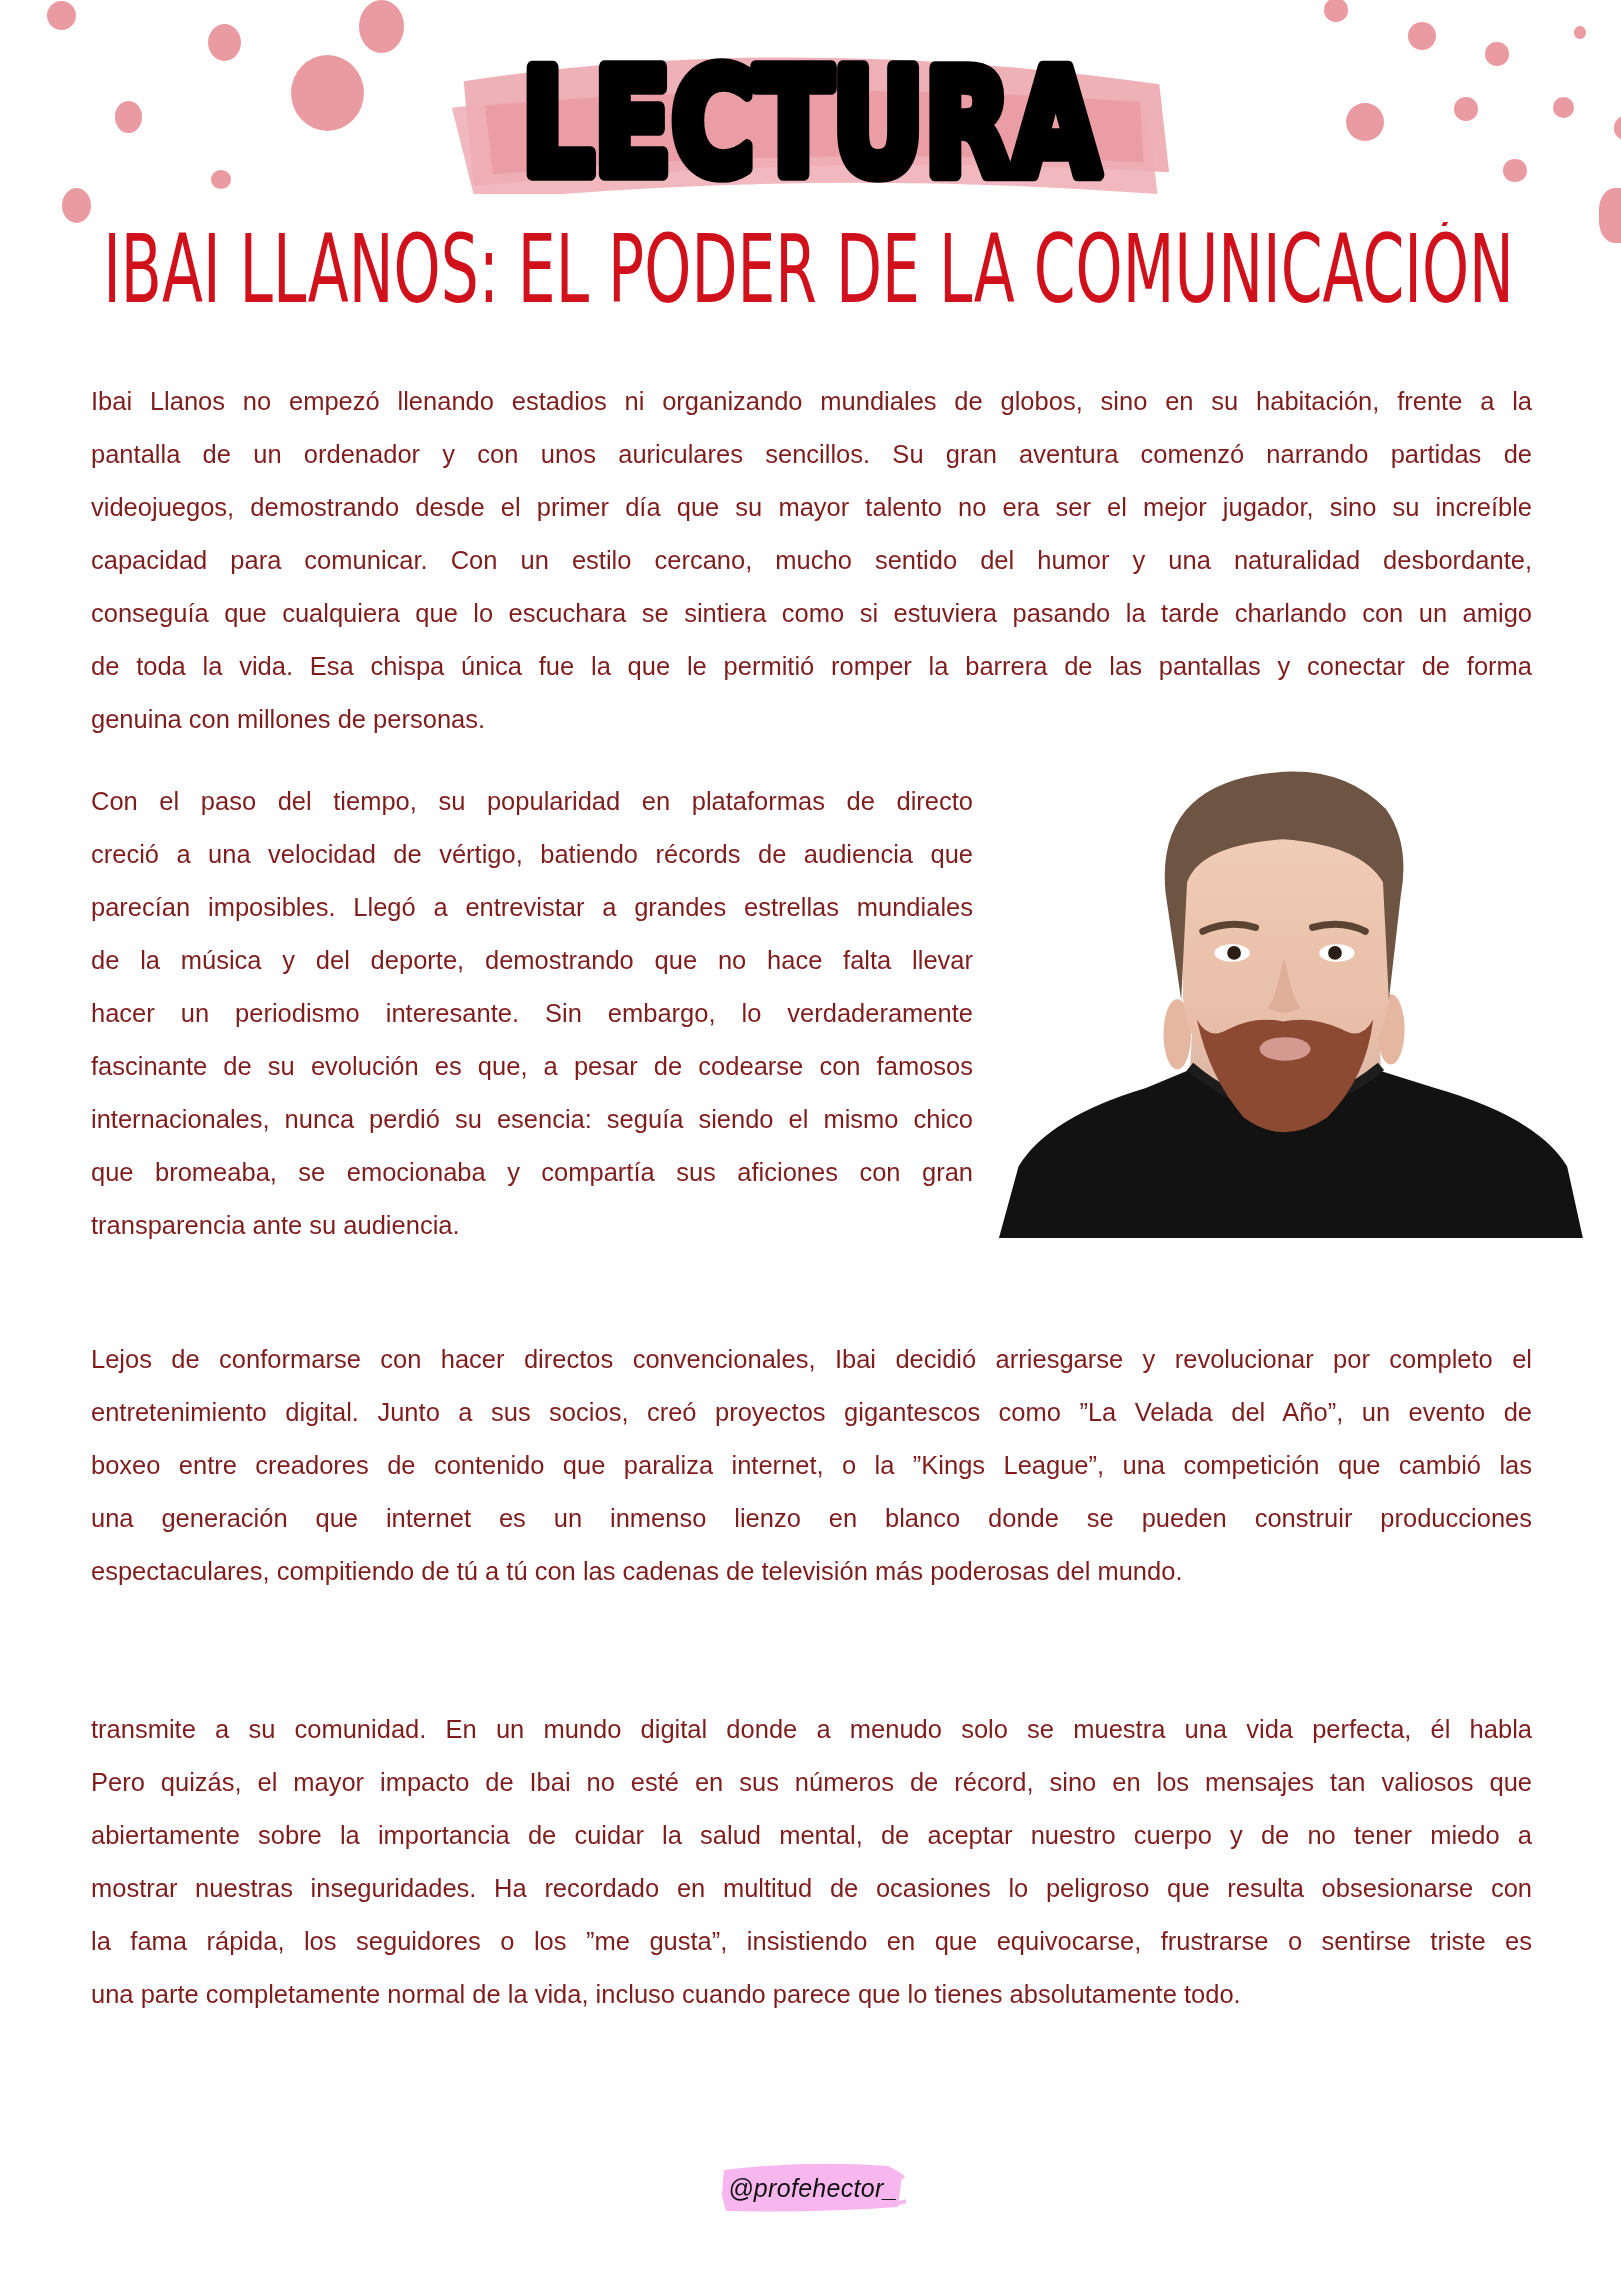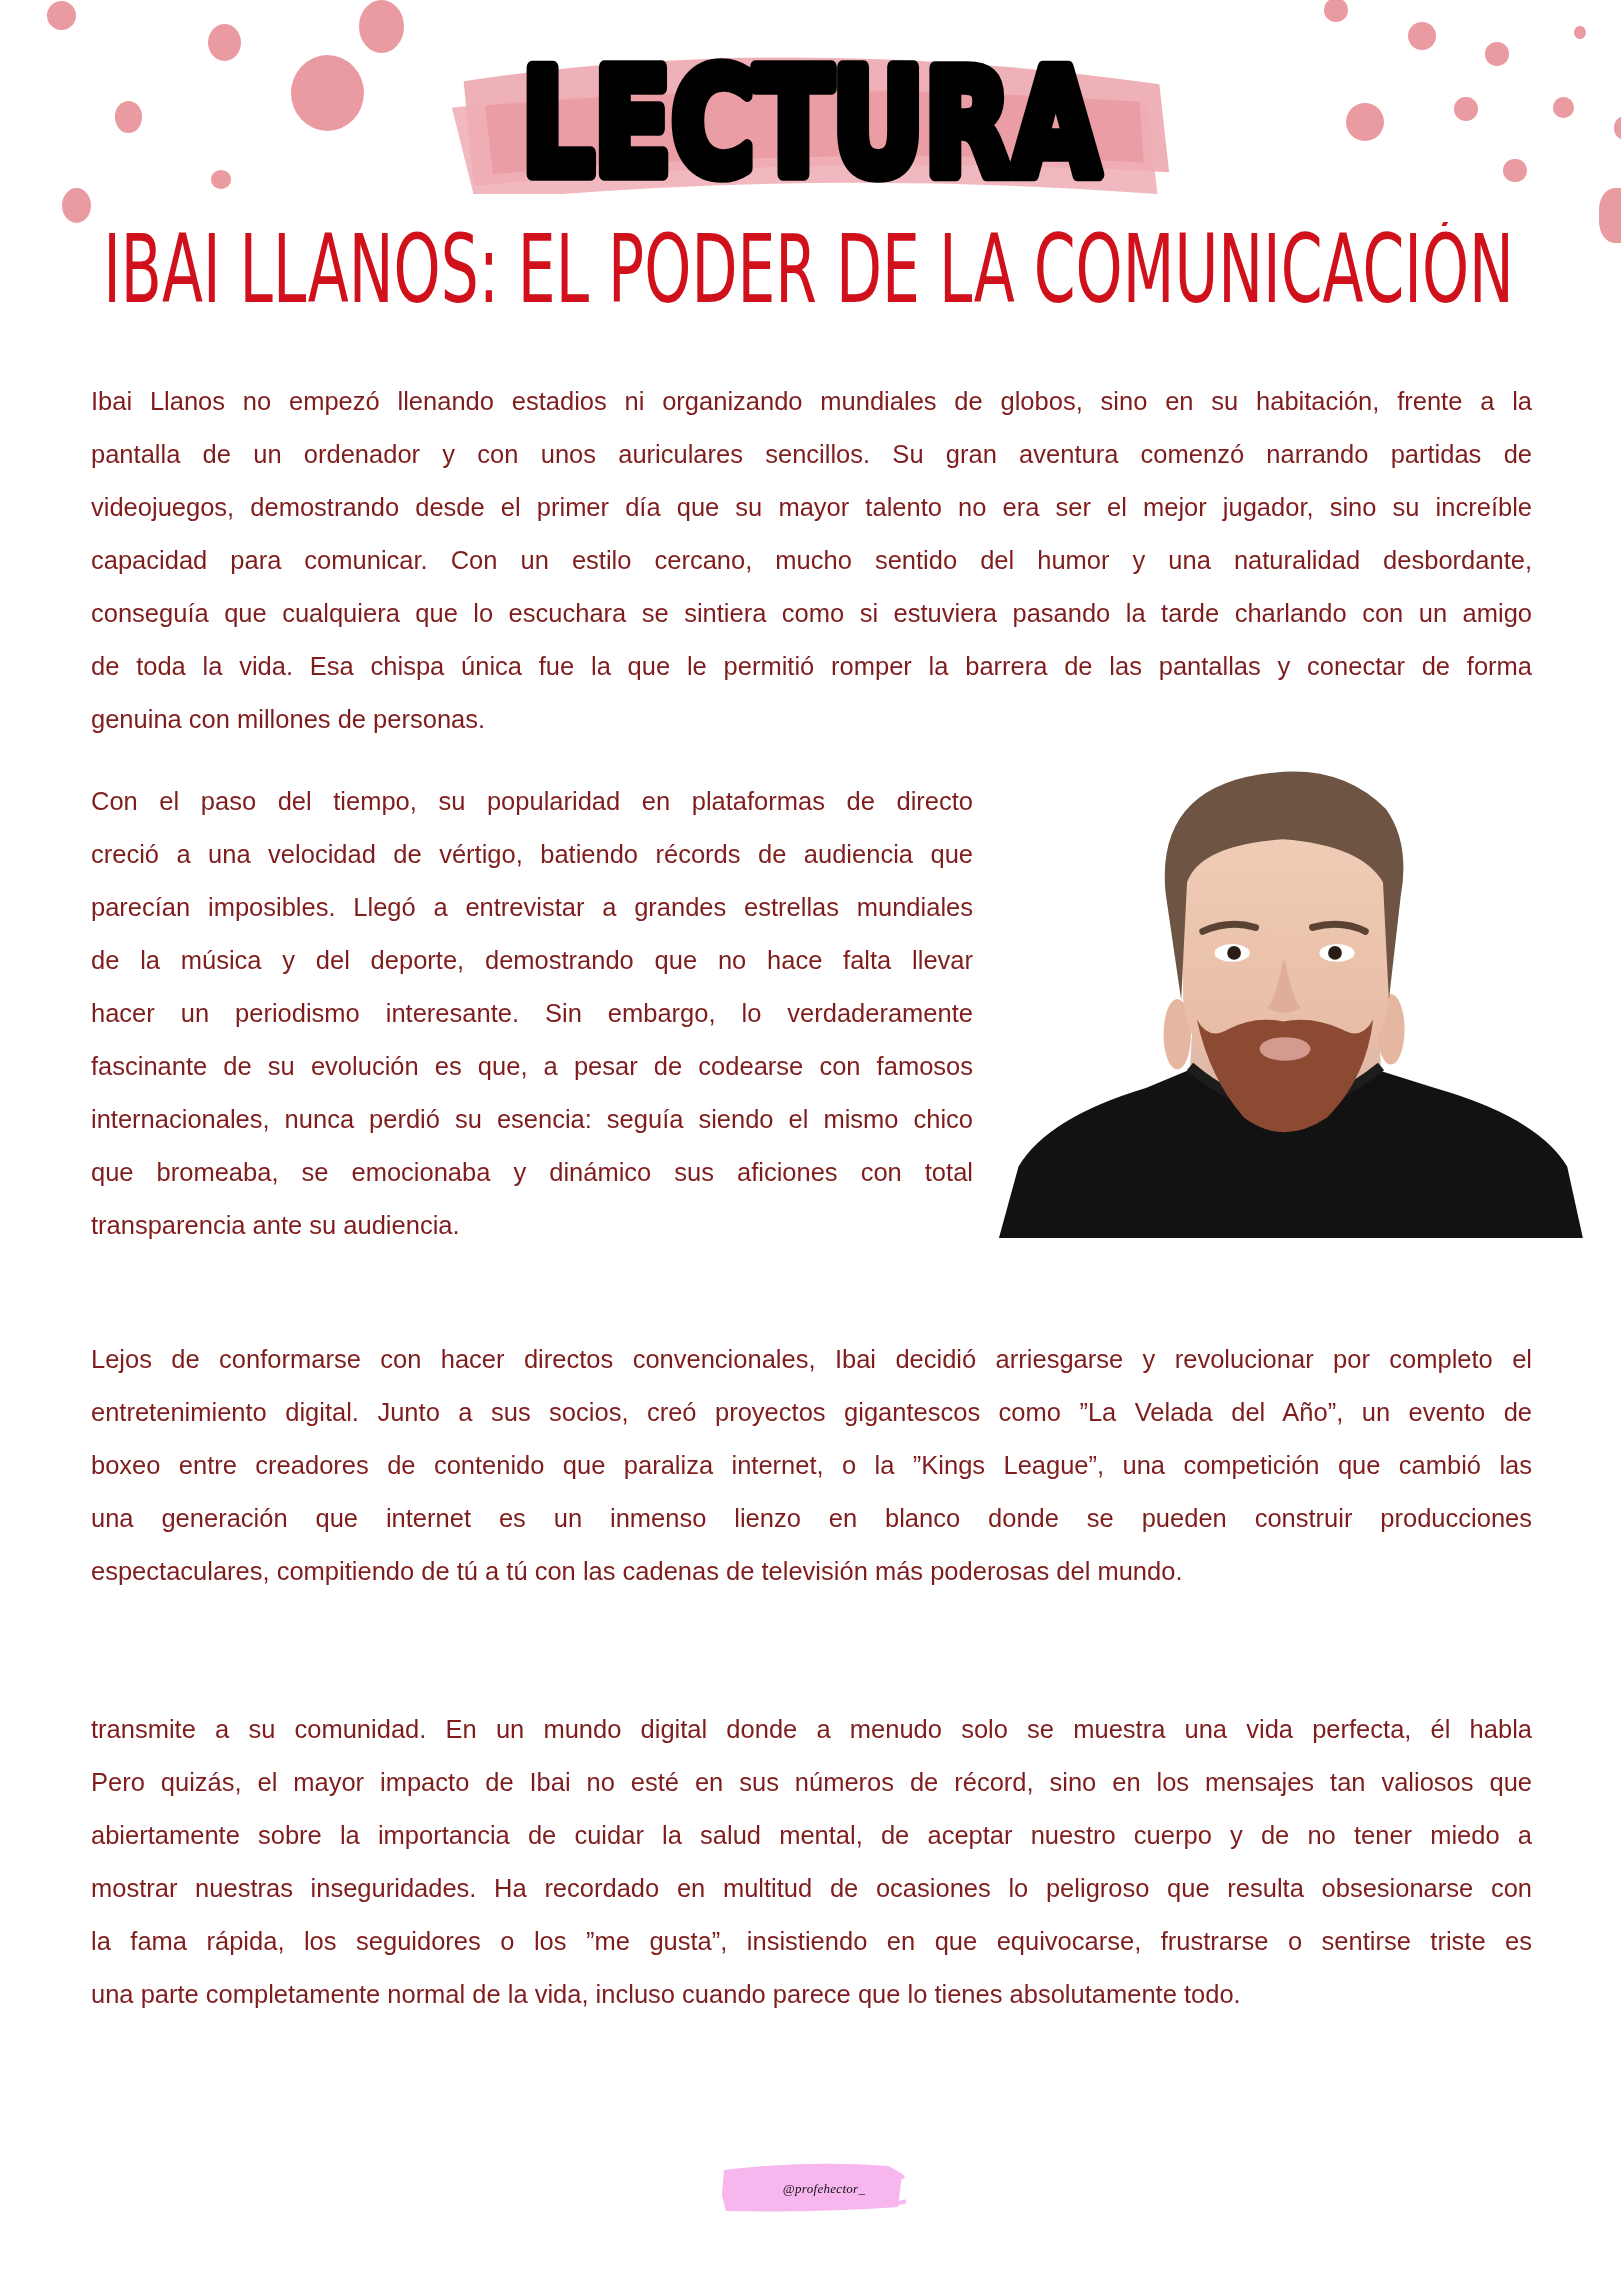--- a/index.html
+++ b/index.html
@@ -9,21 +9,21 @@
   .subtitle { position: absolute; left: 98px; top: 222px; width: 1423px; height: 90px; }
   .body-text { position: absolute; left: 91px; width: 1441px; color: #7f1d1d; font-size: 25.5px; line-height: 53px; }
   .para .line { display: block; text-align: justify; text-align-last: justify; white-space: normal; }
   .para .line.last { text-align-last: left; }
   #p1 { top: 375px; }
   #p2 { top: 775px; width: 882px; }
   #p3 { top: 1333px; }
   #p4 { top: 1703px; }
   .photo { position: absolute; left: 989px; top: 755px; width: 594px; height: 483px; }
   .footer { position: absolute; left: 720px; top: 2156px; width: 186px; height: 65px; }
-  .footer-label { position: absolute; left: 11px; top: 0; width: 186px; height: 65px; display: flex; align-items: center; justify-content: center; font-family: Liberation Serif, serif; font-style: italic; font-size: 13px; color: #111; letter-spacing: 0.3px; }
+  .footer-label { position: absolute; left: 0; top: 0; width: 186px; height: 65px; display: flex; align-items: center; justify-content: center; font-family: Liberation Sans, sans-serif; font-style: italic; font-size: 25px; color: #111; letter-spacing: 0.3px; }
 </style>
 </head>
 <body>
 
 <div class="dot" style="left:47px;top:1px;width:29px;height:29px;"></div>
 <div class="dot" style="left:208px;top:23.5px;width:33px;height:37px;"></div>
 <div class="dot" style="left:359px;top:0px;width:45px;height:53px;"></div>
 <div class="dot" style="left:291px;top:55px;width:73px;height:76px;"></div>
 <div class="dot" style="left:115px;top:101px;width:27.4px;height:32px;"></div>
 <div class="dot" style="left:211px;top:170px;width:19.6px;height:18.6px;"></div>
@@ -66,21 +66,21 @@
 </div>
 
 <div class="body-text para" id="p2">
   <span class="line">Con el paso del tiempo, su popularidad en plataformas de directo</span>
   <span class="line">creció a una velocidad de vértigo, batiendo récords de audiencia que</span>
   <span class="line">parecían imposibles. Llegó a entrevistar a grandes estrellas mundiales</span>
   <span class="line">de la música y del deporte, demostrando que no hace falta llevar</span>
   <span class="line">hacer un periodismo interesante. Sin embargo, lo verdaderamente</span>
   <span class="line">fascinante de su evolución es que, a pesar de codearse con famosos</span>
   <span class="line">internacionales, nunca perdió su esencia: seguía siendo el mismo chico</span>
-  <span class="line">que bromeaba, se emocionaba y dinámico sus aficiones con total</span>
+  <span class="line">que bromeaba, se emocionaba y compartía sus aficiones con gran</span>
   <span class="line last">transparencia ante su audiencia.</span>
 </div>
 
 <div class="photo">
   <svg width="594" height="483" viewBox="0 0 606 493">
     <defs>
       <linearGradient id="skin" x1="0" y1="0" x2="0" y2="1">
         <stop offset="0" stop-color="#f1cdb7"></stop>
         <stop offset="1" stop-color="#e5b9a3"></stop>
       </linearGradient>

